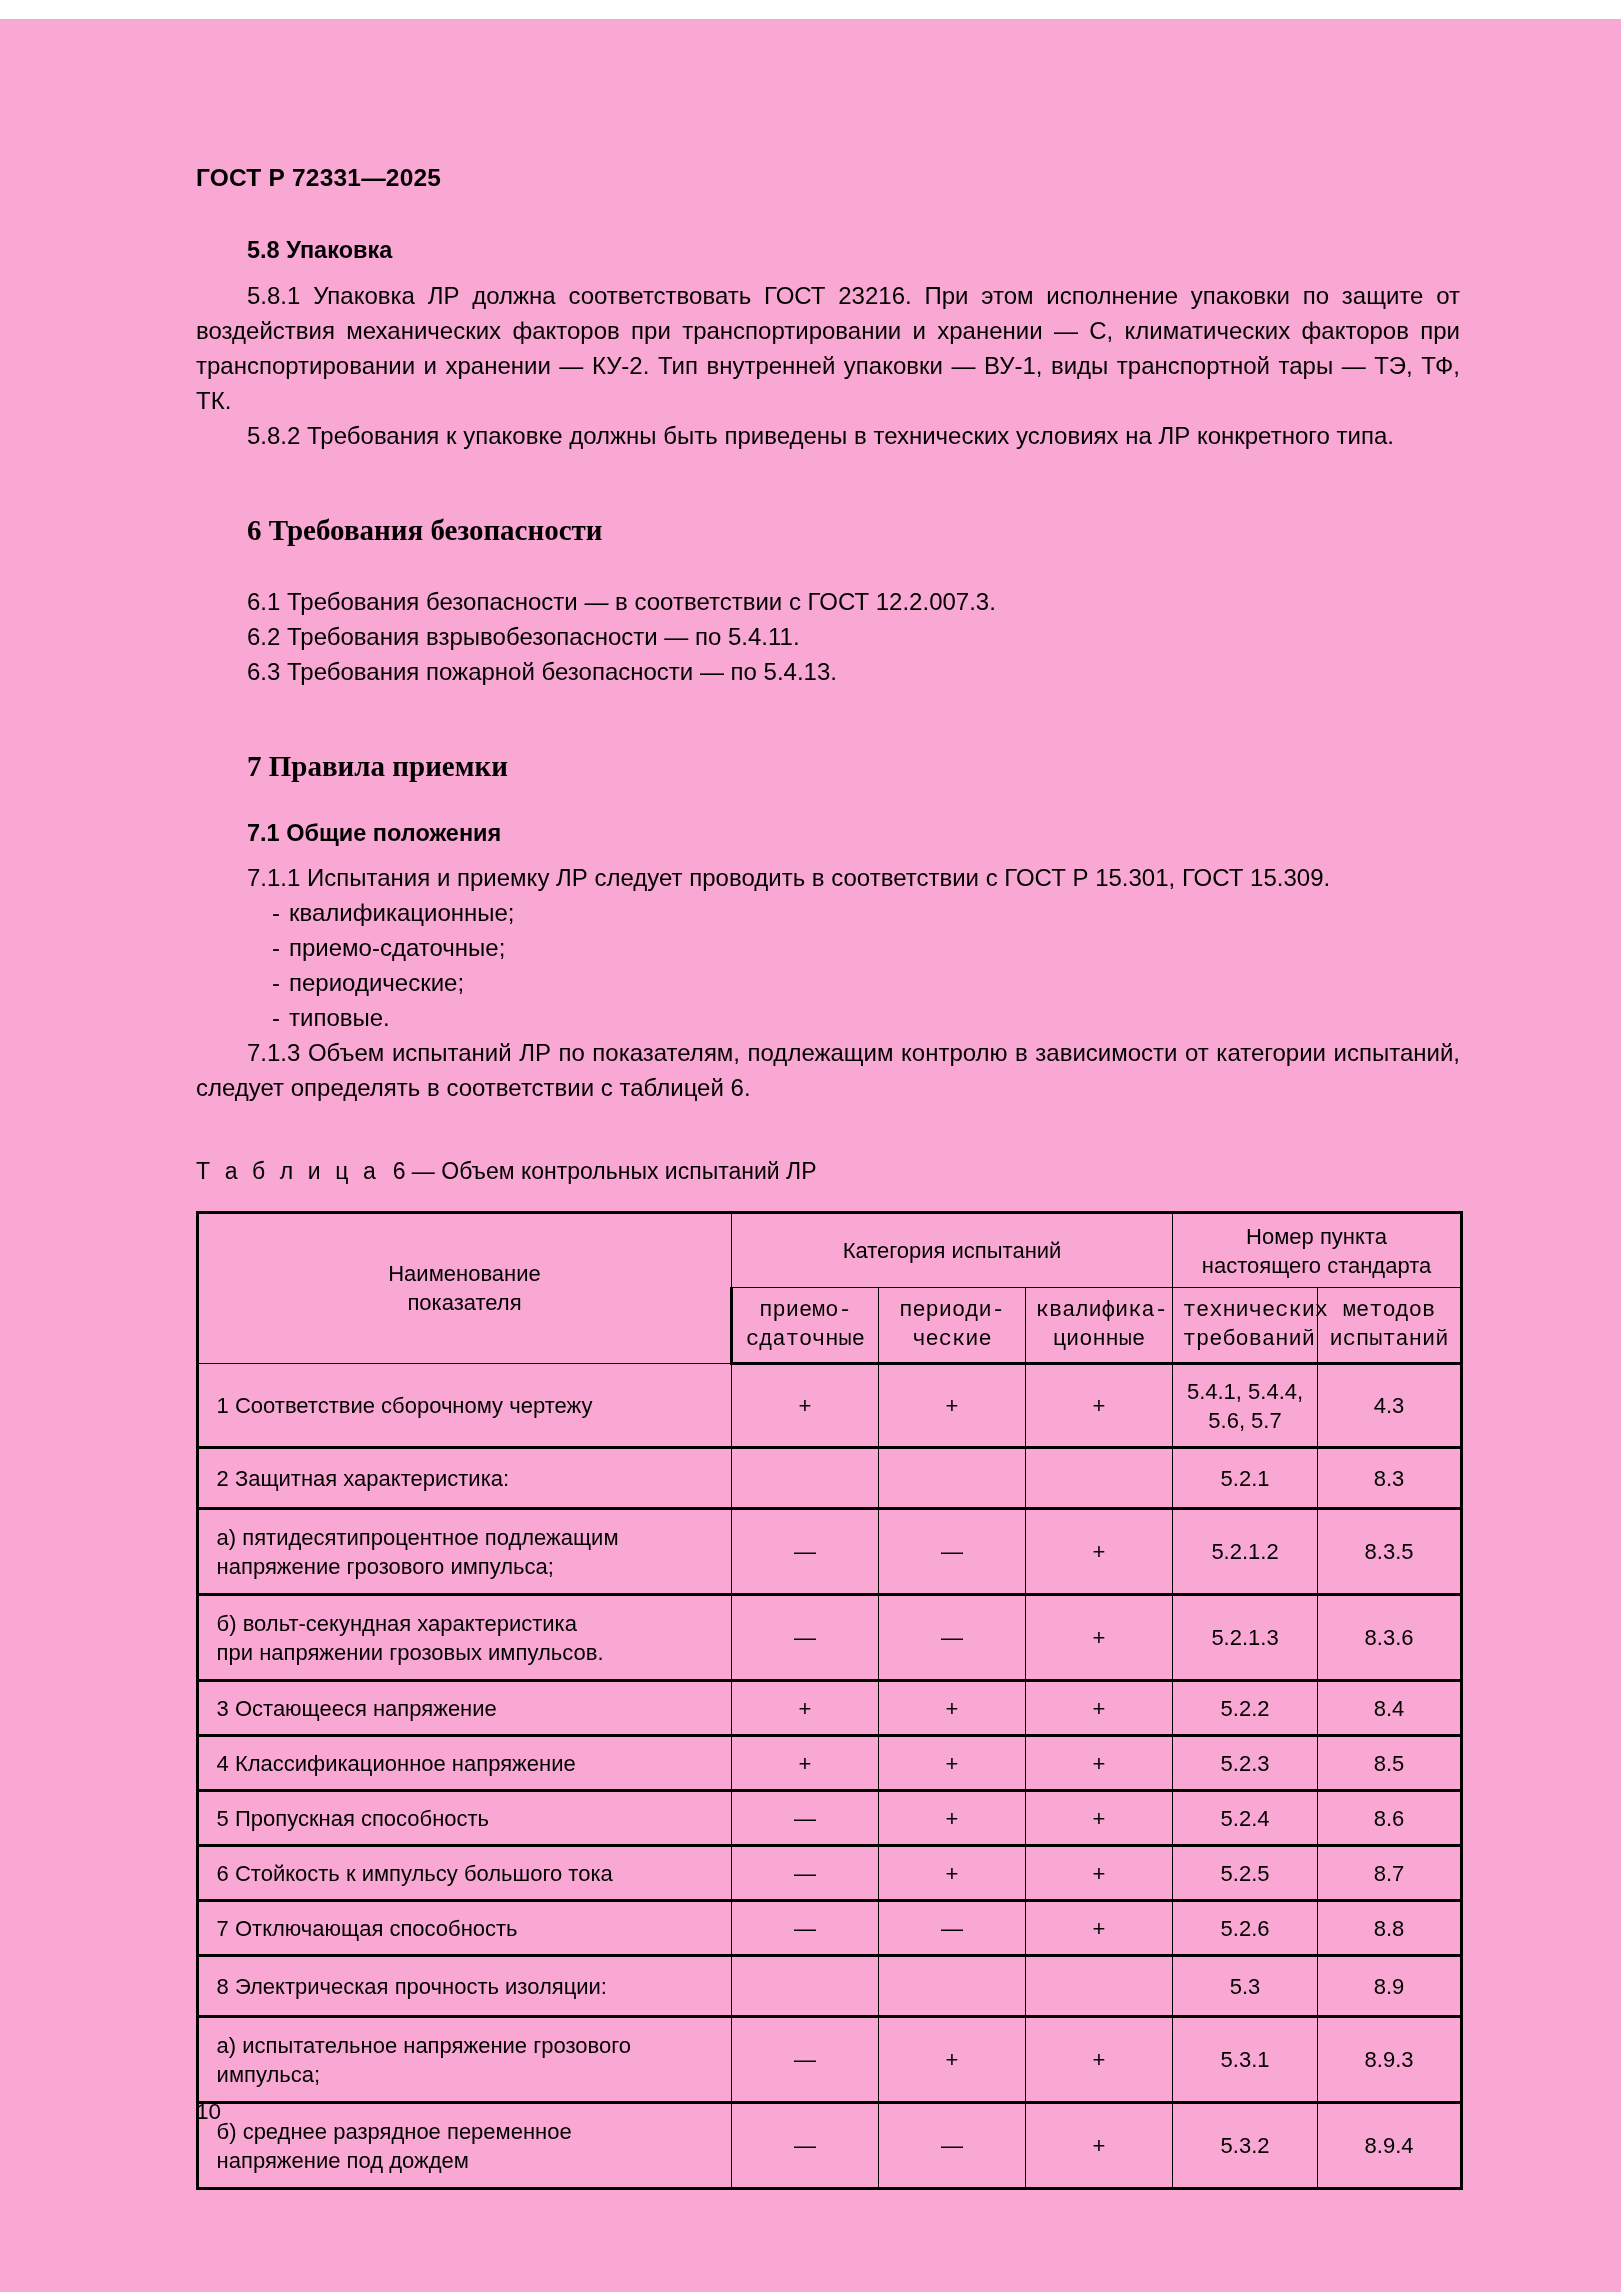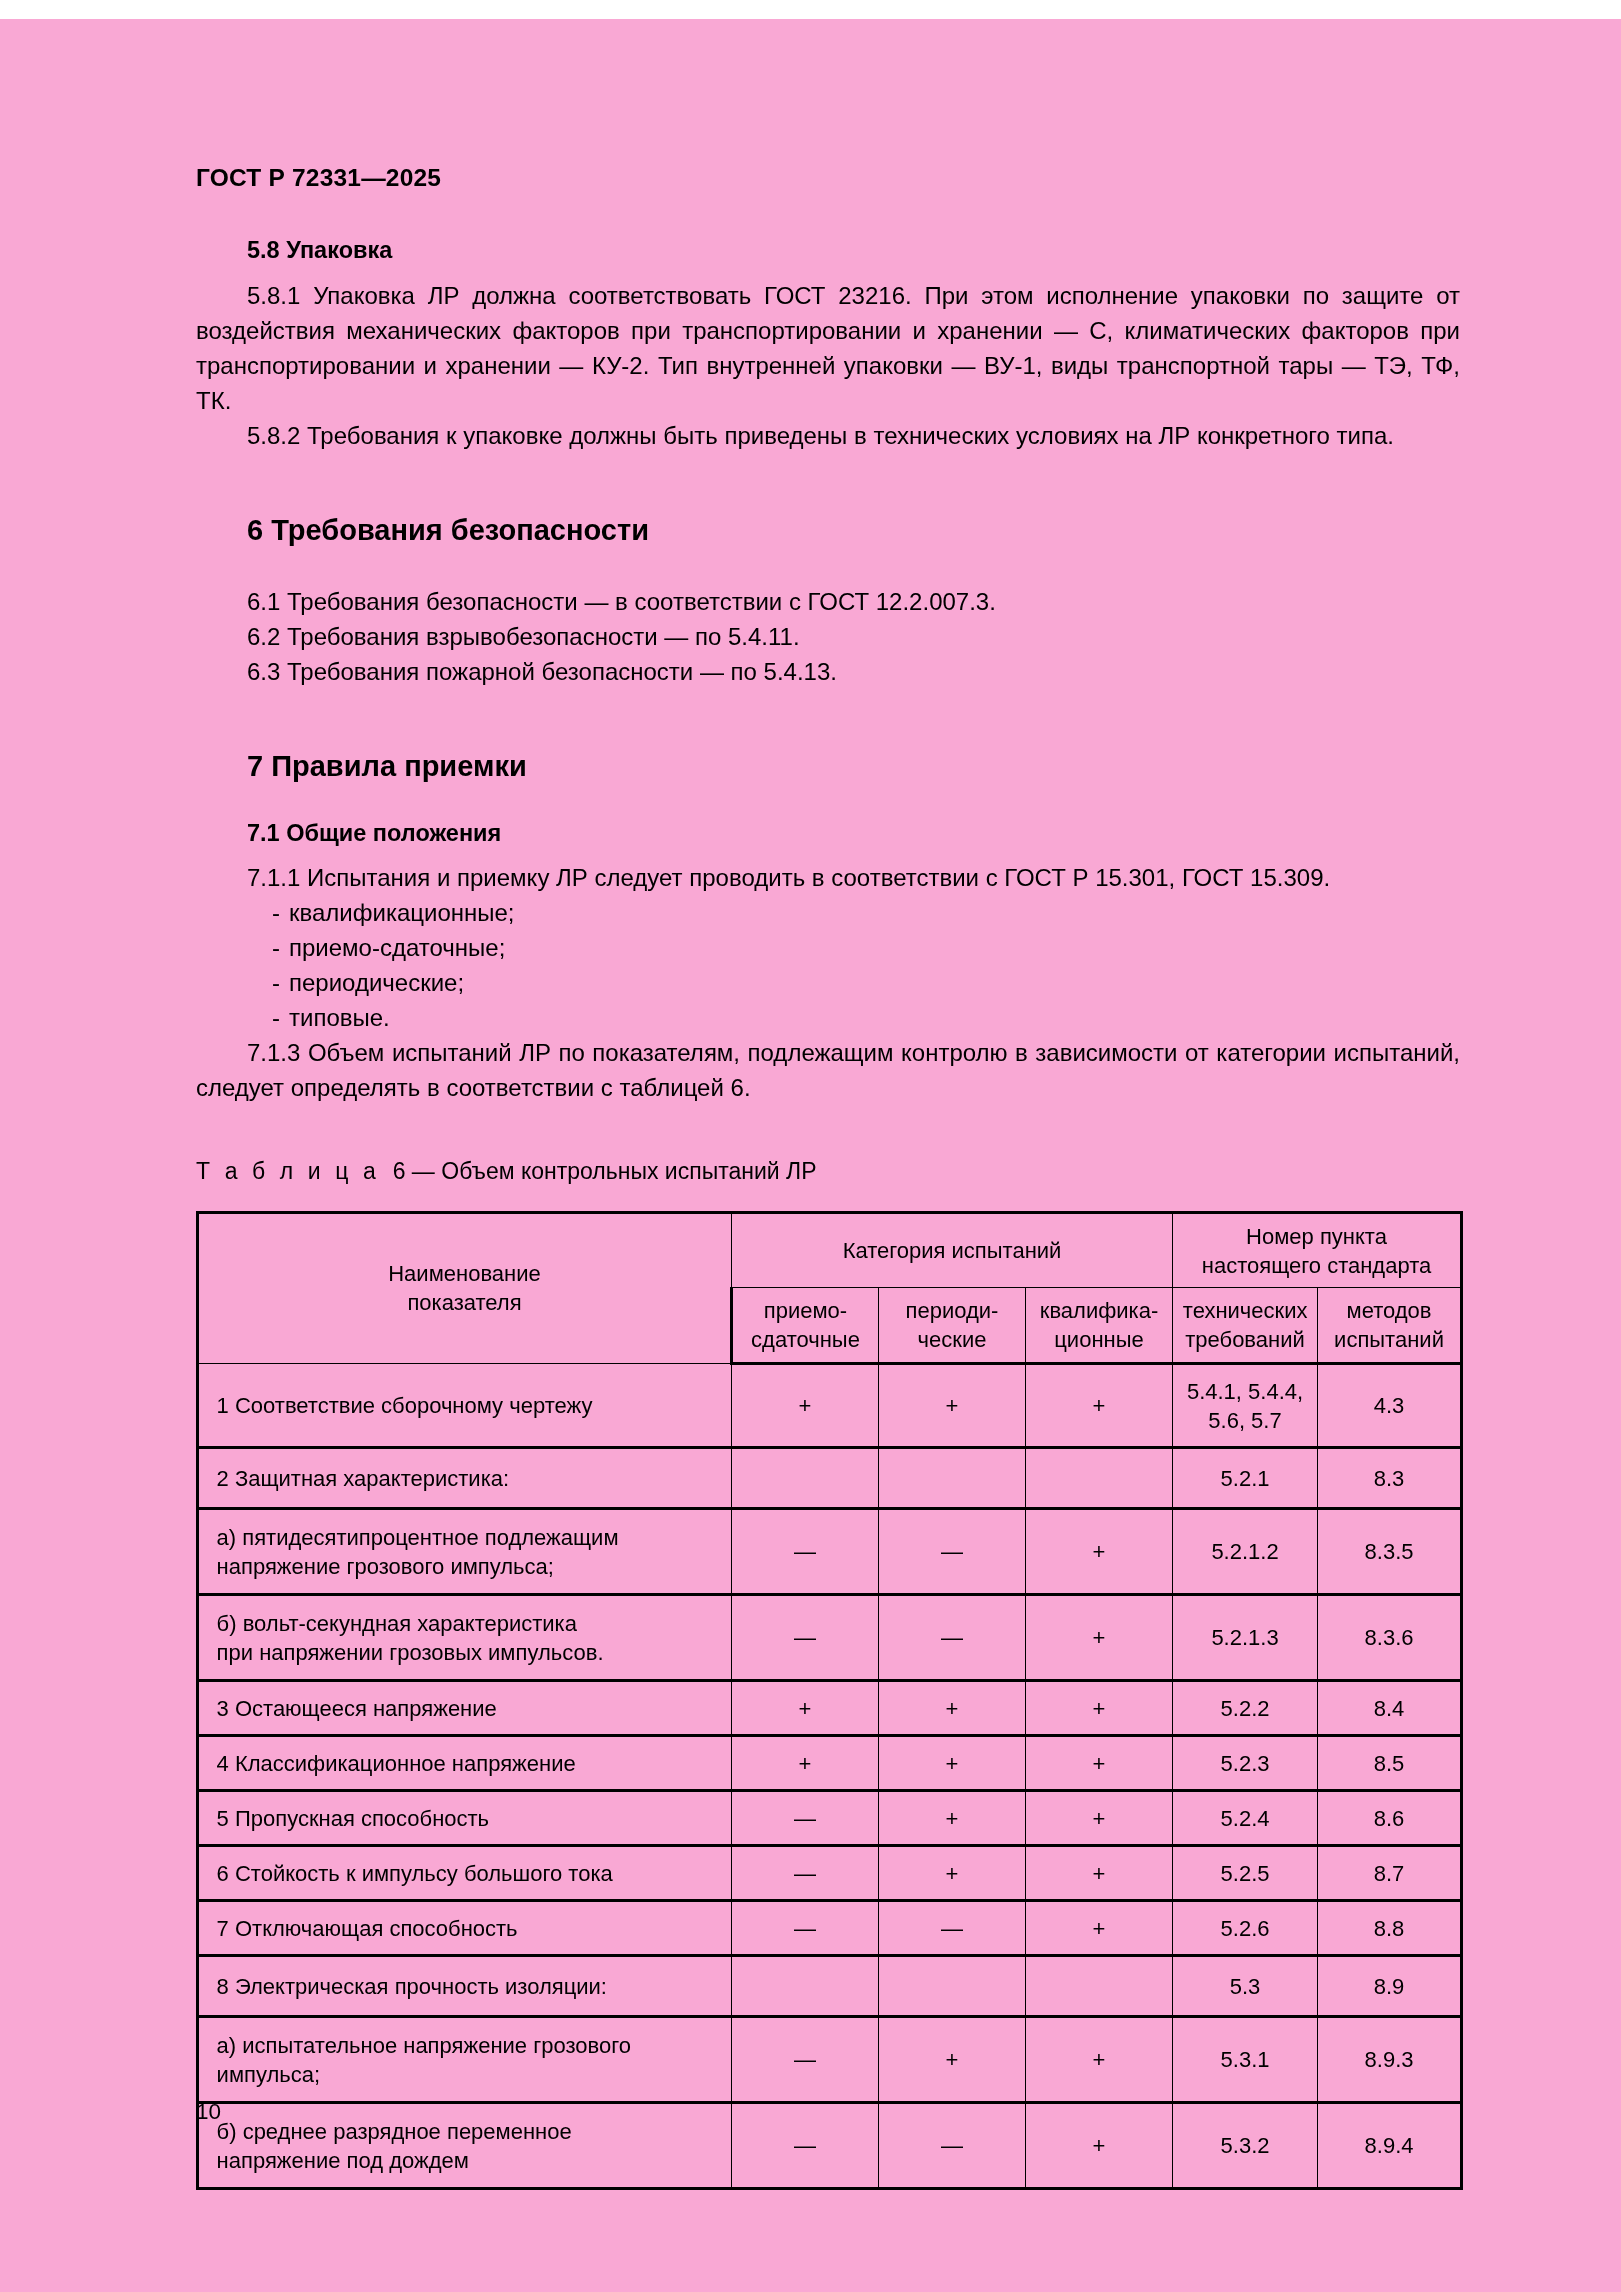--- a/index.html
+++ b/index.html
@@ -39,20 +39,21 @@
     font-size: 23.5px;
     font-weight: bold;
     margin: 0 0 13.7px 0;
     padding-left: 51px;
   }
   h2.section-head {
     font-size: 29px;
     font-weight: bold;
     margin: 0;
     padding-left: 51px;
+    font-family: Liberation Serif, serif;
   }
   p.para {
     font-size: 24px;
     line-height: 35px;
     margin: 0;
     text-align: justify;
     text-indent: 51px;
     -webkit-hyphens: none;
     hyphens: none;
   }
@@ -104,21 +105,21 @@
     font-size: 22px;
     line-height: 29px;
     padding: 7.8px 9.8px;
     vertical-align: middle;
     text-align: center;
   }
   table.gost .outer-top td, table.gost .outer-top th { border-top-width: 3.1px; }
   table.gost tr td:first-child, table.gost tr th:first-child { border-left-width: 3.1px; }
   table.gost tr td:last-child, table.gost tr th:last-child { border-right-width: 3.1px; }
   table.gost tr.last-row td { border-bottom-width: 3.1px; }
-  table.gost th.thick-bottom { border-bottom-width: 3.1px; }
+  table.gost th.thick-bottom { border-bottom-width: 3.1px; font-family: Liberation Mono, monospace; }
   table.gost td.thick-bottom { border-bottom-width: 3.1px; }
   table.gost td.name-cell {
     text-align: left;
     padding-left: 17.6px;
     padding-right: 11.8px;
   }
   table.gost th.name-head {
     text-align: center;
     vertical-align: middle;
   }

